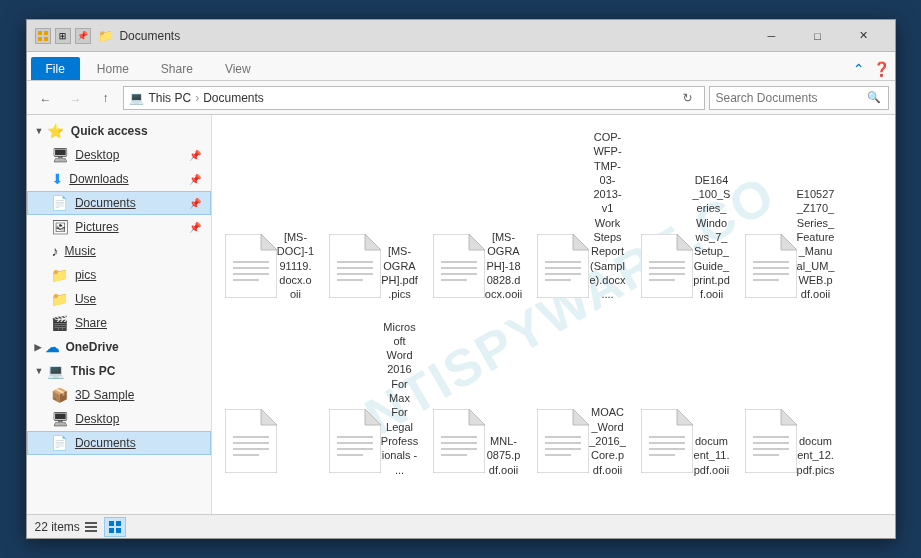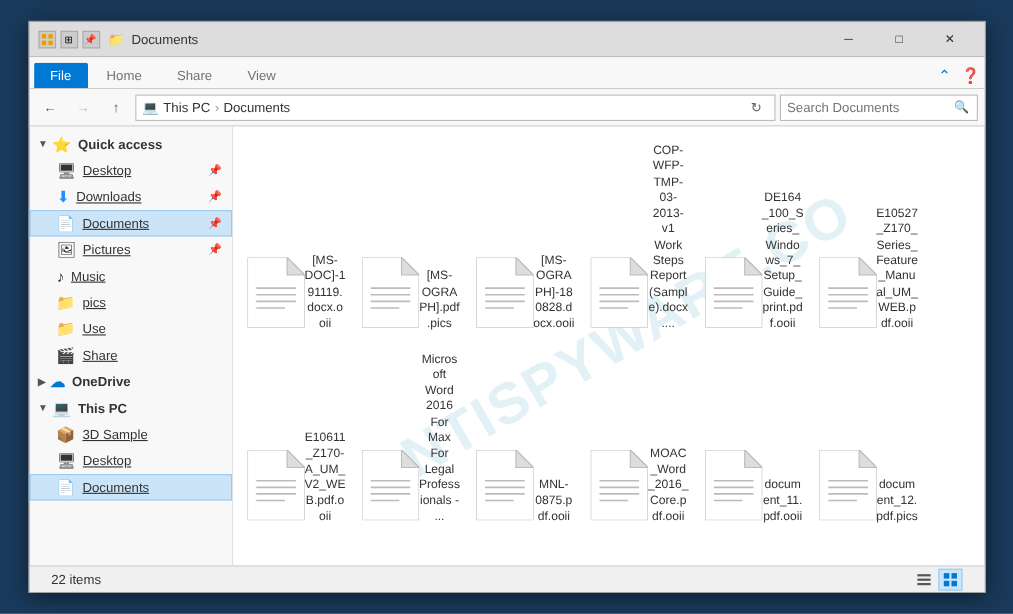--- a/index.html
+++ b/index.html
@@ -290,23 +290,22 @@
       max-width: 96px;
     }
 
     
     .statusbar {
       background: #f0f0f0;
       border-top: 1px solid #ccc;
       height: 24px;
       display: flex;
       align-items: center;
-      padding: 0 20px;
+      padding: 0 8px;
       flex-shrink: 0;
-      justify-content: space-between;
     }
     .statusbar-text { font-size: 12px; color: #333; }
     .statusbar-views { display: flex; gap: 2px; }
     .view-btn {
       width: 22px;
       height: 20px;
       display: flex;
       align-items: center;
       justify-content: center;
       border: 1px solid transparent;
@@ -531,21 +530,20 @@
             <div class="file-icon">
     <svg viewBox="0 0 52 64" xmlns="http://www.w3.org/2000/svg">
       <polygon points="0,0 36,0 52,16 52,64 0,64" fill="white" stroke="#bbb" stroke-width="1"></polygon>
       <polygon points="36,0 36,16 52,16" fill="#ddd" stroke="#bbb" stroke-width="1"></polygon>
       <line x1="8" y1="28" x2="44" y2="28" stroke="#bbb" stroke-width="1.5"></line>
       <line x1="8" y1="34" x2="44" y2="34" stroke="#bbb" stroke-width="1.5"></line>
       <line x1="8" y1="40" x2="44" y2="40" stroke="#bbb" stroke-width="1.5"></line>
       <line x1="8" y1="46" x2="34" y2="46" stroke="#bbb" stroke-width="1.5"></line>
     </svg>
   </div>
-            <div class="file-name">E10611_Z170-A_UM_V2_WEB.pdf.ooii</div>
           </div>
           <div class="file-item">
             <div class="file-icon">
     <svg viewBox="0 0 52 64" xmlns="http://www.w3.org/2000/svg">
       <polygon points="0,0 36,0 52,16 52,64 0,64" fill="white" stroke="#bbb" stroke-width="1"></polygon>
       <polygon points="36,0 36,16 52,16" fill="#ddd" stroke="#bbb" stroke-width="1"></polygon>
       <line x1="8" y1="28" x2="44" y2="28" stroke="#bbb" stroke-width="1.5"></line>
       <line x1="8" y1="34" x2="44" y2="34" stroke="#bbb" stroke-width="1.5"></line>
       <line x1="8" y1="40" x2="44" y2="40" stroke="#bbb" stroke-width="1.5"></line>
       <line x1="8" y1="46" x2="34" y2="46" stroke="#bbb" stroke-width="1.5"></line>

